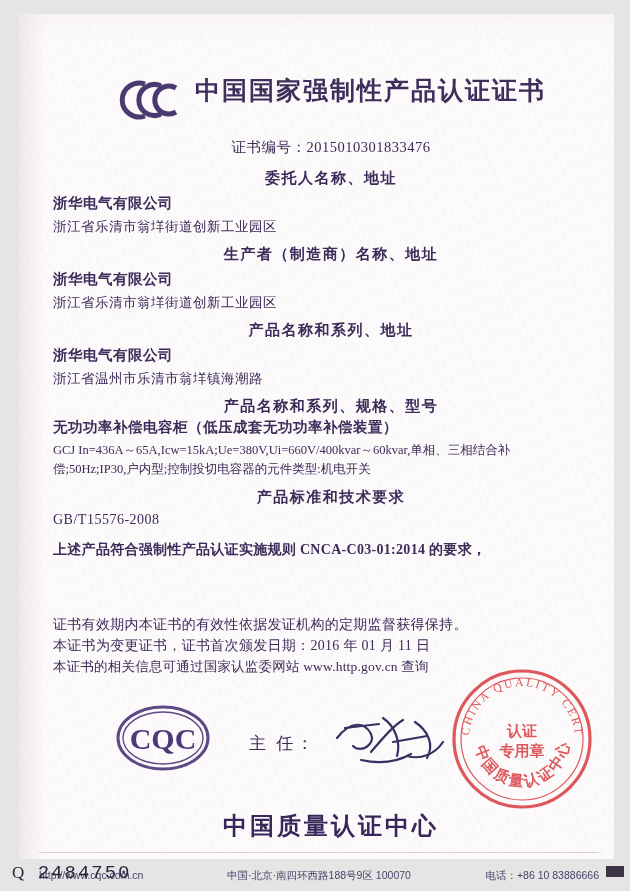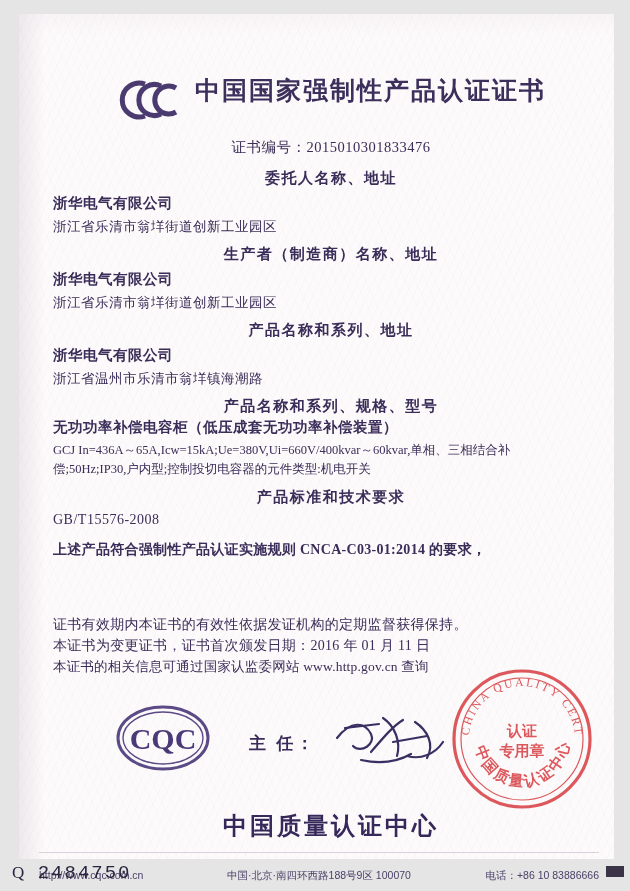--- a/index.html
+++ b/index.html
@@ -188,21 +188,21 @@
     left: 62px;
     top: 690px;
     width: 96px;
     height: 68px;
   }
   .director-label {
     position: absolute;
     left: 196px;
     top: 718px;
     font-size: 17px;
-    font-weight: bold;
+    font-weight: normal;
     color: #3a2d59;
     letter-spacing: 3px;
   }
   .signature {
     position: absolute;
     left: 278px;
     top: 694px;
     width: 120px;
     height: 62px;
     color: #3a2f63;

